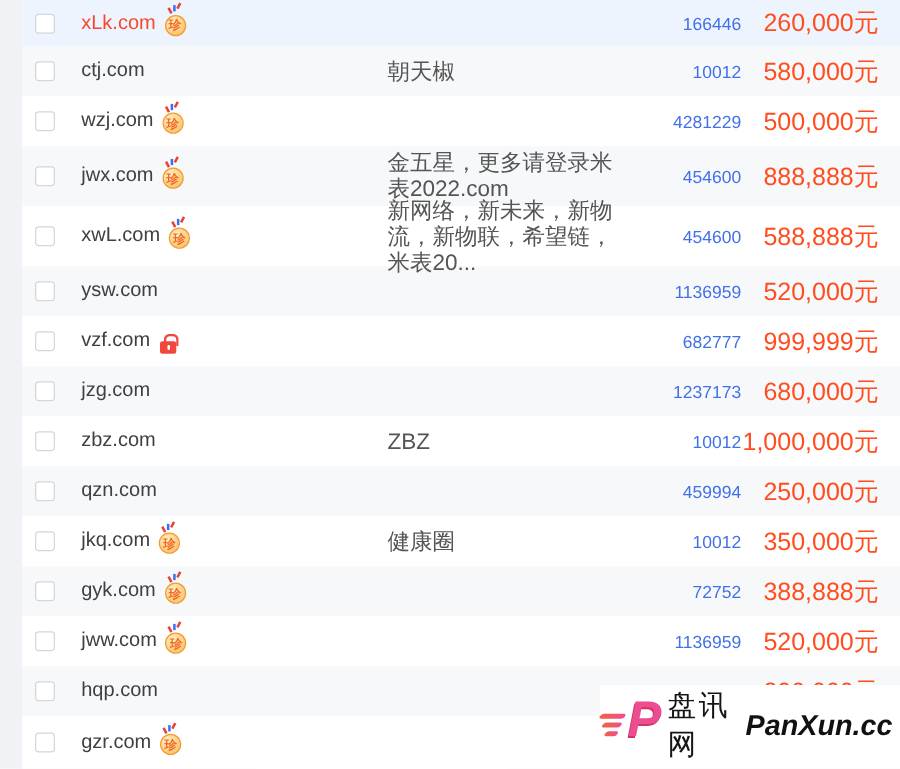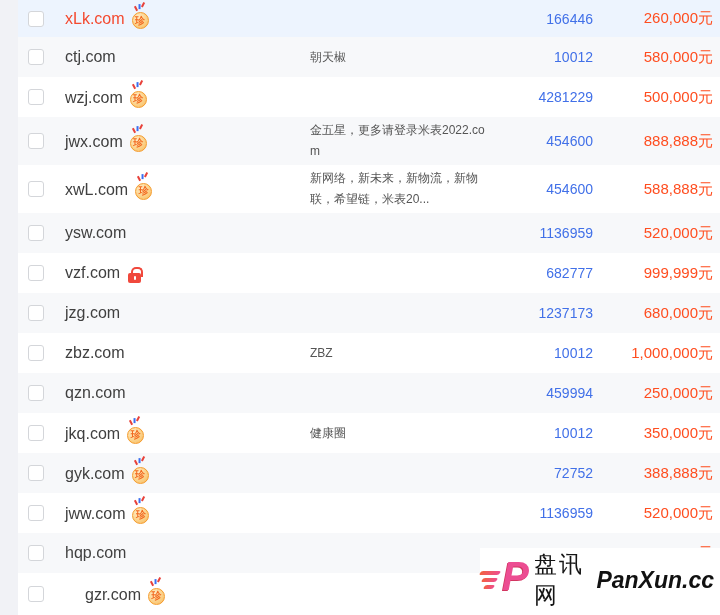--- a/index.html
+++ b/index.html
@@ -19,21 +19,21 @@
   .row {
     display: flex;
     align-items: center;
     height: 40px;
     background: #ffffff;
   }
   .row.alt { background: #f7f8fa; }
   .row.hl  { background: #edf4fe; }
   .row.tall { height: 48px; }
   .row.first { height: 37px; }
-  .row.last { height: 42px; gap: 20px; }
+  .row.last { height: 42px; }
   .cell { flex: none; }
   .cell.cb {
     width: 47px;
     padding-left: 10px;
     display: flex;
     align-items: center;
   }
   .cell.cb input {
     appearance: none;
     -webkit-appearance: none;
@@ -50,36 +50,36 @@
   }
   a.domain {
     font-size: 16px;
     color: #404040;
     text-decoration: none;
     cursor: pointer;
   }
   .row.hl a.domain { color: #f4492f; }
   .cell.desc {
     width: 181px;
-    font-size: 12px;
+    font-size: 18px;
     line-height: 21px;
     color: #555;
     word-break: break-all;
   }
   .cell.num {
     width: 102px;
     text-align: right;
     font-size: 14px;
     color: #4170e8;
   }
   .cell.price {
     width: 127px;
     text-align: right;
-    padding-right: 7px;
-    font-size: 15px;
+    padding-right: 17px;
+    font-size: 20px;
     color: #ff4d1f;
   }
   
   .badge { position: relative; display: inline-block; margin-left: 7px; top: 1px; }
   .coin {
     display: inline-flex;
     align-items: center;
     justify-content: center;
     width: 17px; height: 17px;
     border-radius: 50%;

